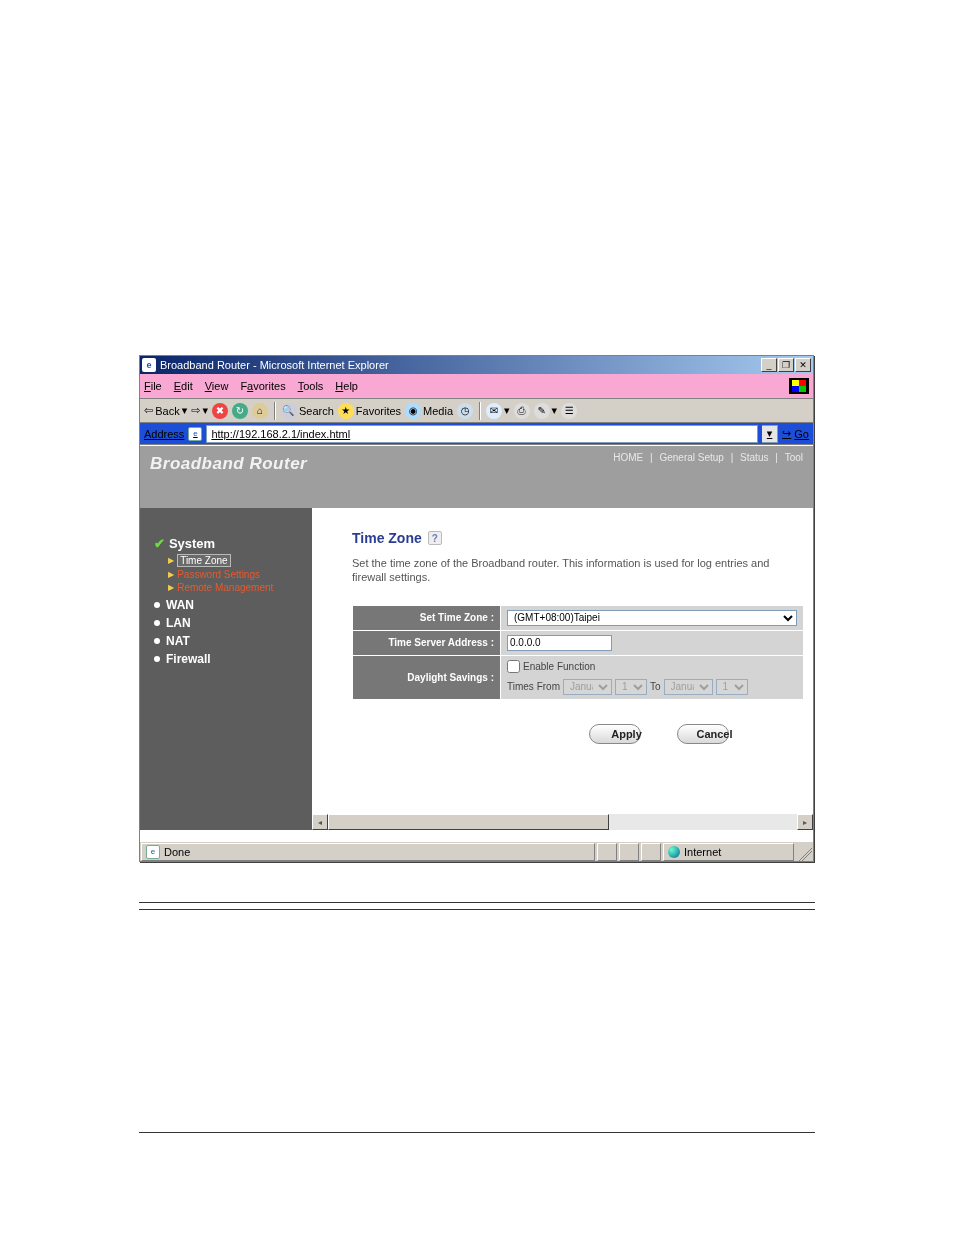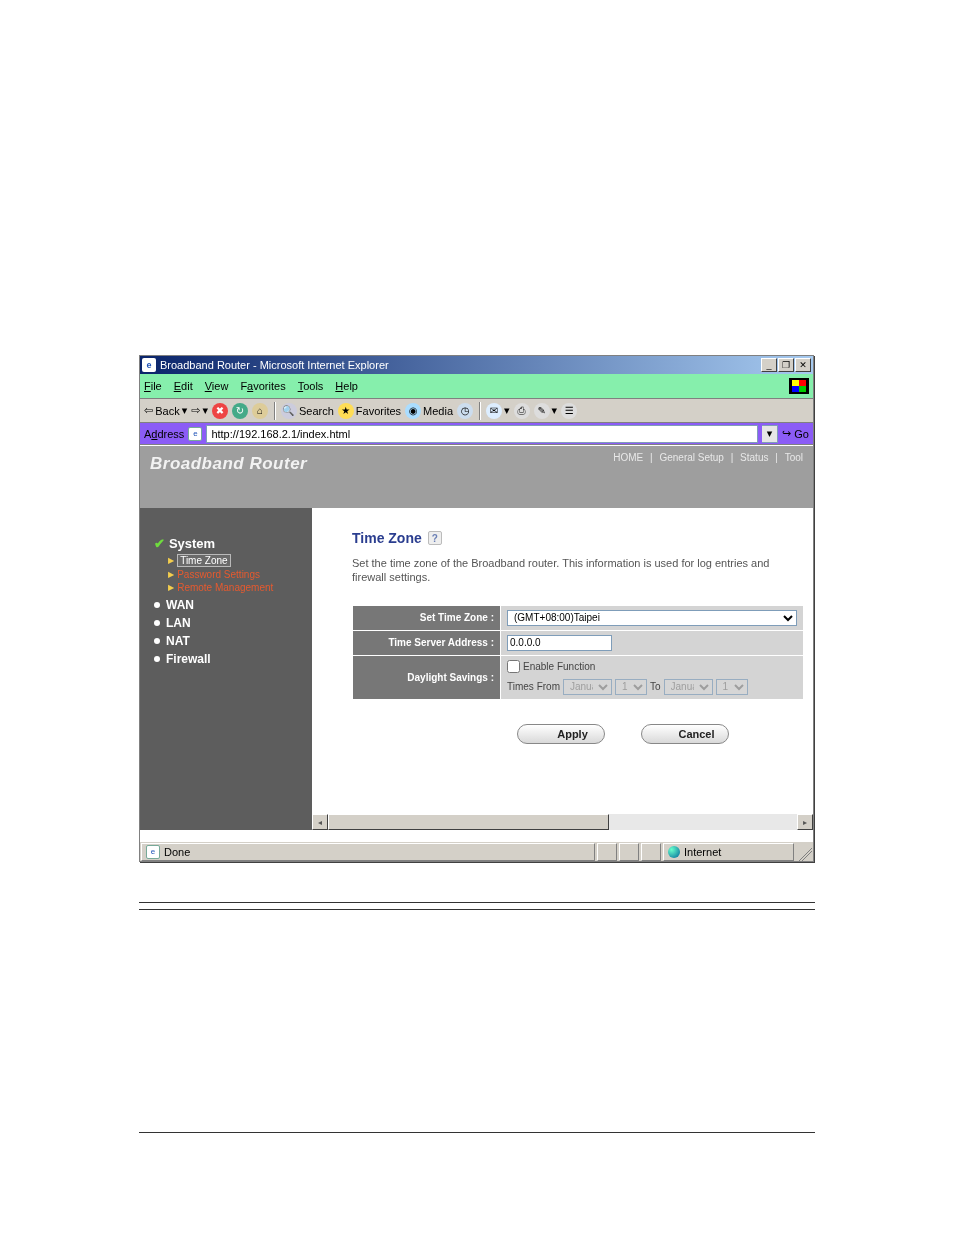--- a/index.html
+++ b/index.html
@@ -45,21 +45,21 @@
     border-bottom-color: #404040;
     font-size: 9px;
     display: flex; align-items: center; justify-content: center;
     color: #000;
   }
   .menubar {
     display: flex;
     align-items: center;
     height: 20px;
     padding: 12px 4px;
-    background: #86efac;
+    background: #f9a8d4;
     border-bottom: 1px solid #808080;
     font-size: 11px;
   }
   .menubar .menu-item { margin-right: 12px; }
   .menubar .menu-item u { text-decoration: underline; }
   .menubar .logo-right {
     margin-left: auto;
     width: 20px; height: 16px;
     background: #000;
     display: flex; align-items: center; justify-content: center;
@@ -90,24 +90,25 @@
     width: 16px; height: 16px;
     border-radius: 50%;
     display: flex; align-items: center; justify-content: center;
     font-size: 10px;
   }
   .addrbar {
     display: flex;
     align-items: center;
     height: 22px;
     padding: 0 4px;
-    background: #8b5cf6;
+    background: #1d4ed8;
     border-bottom: 1px solid #808080;
     font-size: 11px;
     gap: 4px;
+    text-decoration: underline;
   }
   .addrbar .addr-label u { text-decoration: underline; }
   .addrbar .addr-icon {
     width: 14px; height: 14px; background: #fff; border: 1px solid #7a9; border-radius: 2px;
     display: flex; align-items: center; justify-content: center; font-size: 8px; color: #2054b8;
   }
   .addrbar .addr-input {
     flex: 1;
     height: 18px;
     border: 1px solid #7f9db9;
@@ -271,21 +272,21 @@
   .sel-month { width: 49px; }
   .sel-day { width: 32px; }
   .btn-row {
     margin-top: 24px;
     display: flex;
     gap: 36px;
     justify-content: flex-end;
     padding-right: 64px;
   }
   .pill-btn {
-    width: 88px; height: 20px;
+    width: 52px; height: 20px;
     border-radius: 10px;
     background: linear-gradient(#fff,#d9d9d9);
     border: 1px solid #888;
     font-size: 11px;
     font-weight: bold;
     color: #222;
     display: flex; align-items: center; justify-content: center;
     cursor: pointer;
     padding-left: 23px;
   }

